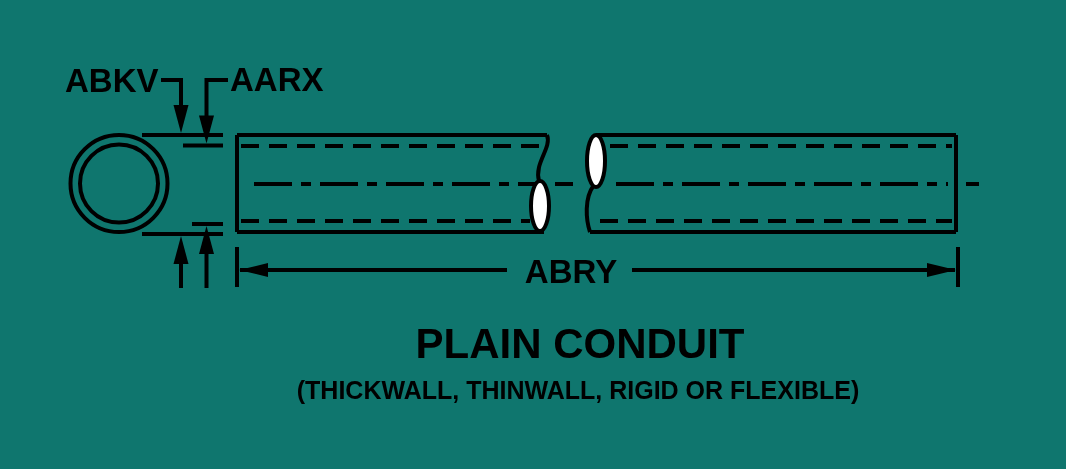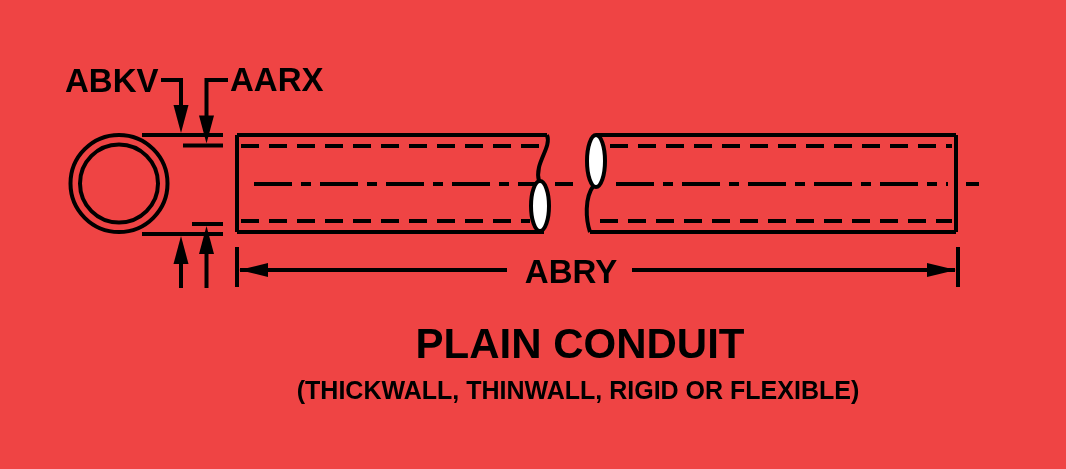--- a/index.html
+++ b/index.html
@@ -1,16 +1,16 @@
 <!DOCTYPE html>
 <html><head>
 <meta charset="utf-8">
 <style>
   html,body{margin:0;padding:0;background:#fff;}
-  .page{position:relative;width:1066px;height:469px;background:#ef4444;overflow:hidden;}
+  .page{position:relative;width:1066px;height:469px;background:#0f766e;overflow:hidden;}
   svg{display:block;}
   .lbl{font-family:"Liberation Sans",sans-serif;font-weight:bold;fill:#000;}
 </style>
 </head>
 <body>
 
 <div class="page">
 <svg width="1066" height="469" viewBox="0 0 1066 469">
 
   <g stroke="#000" stroke-width="4" fill="none">

